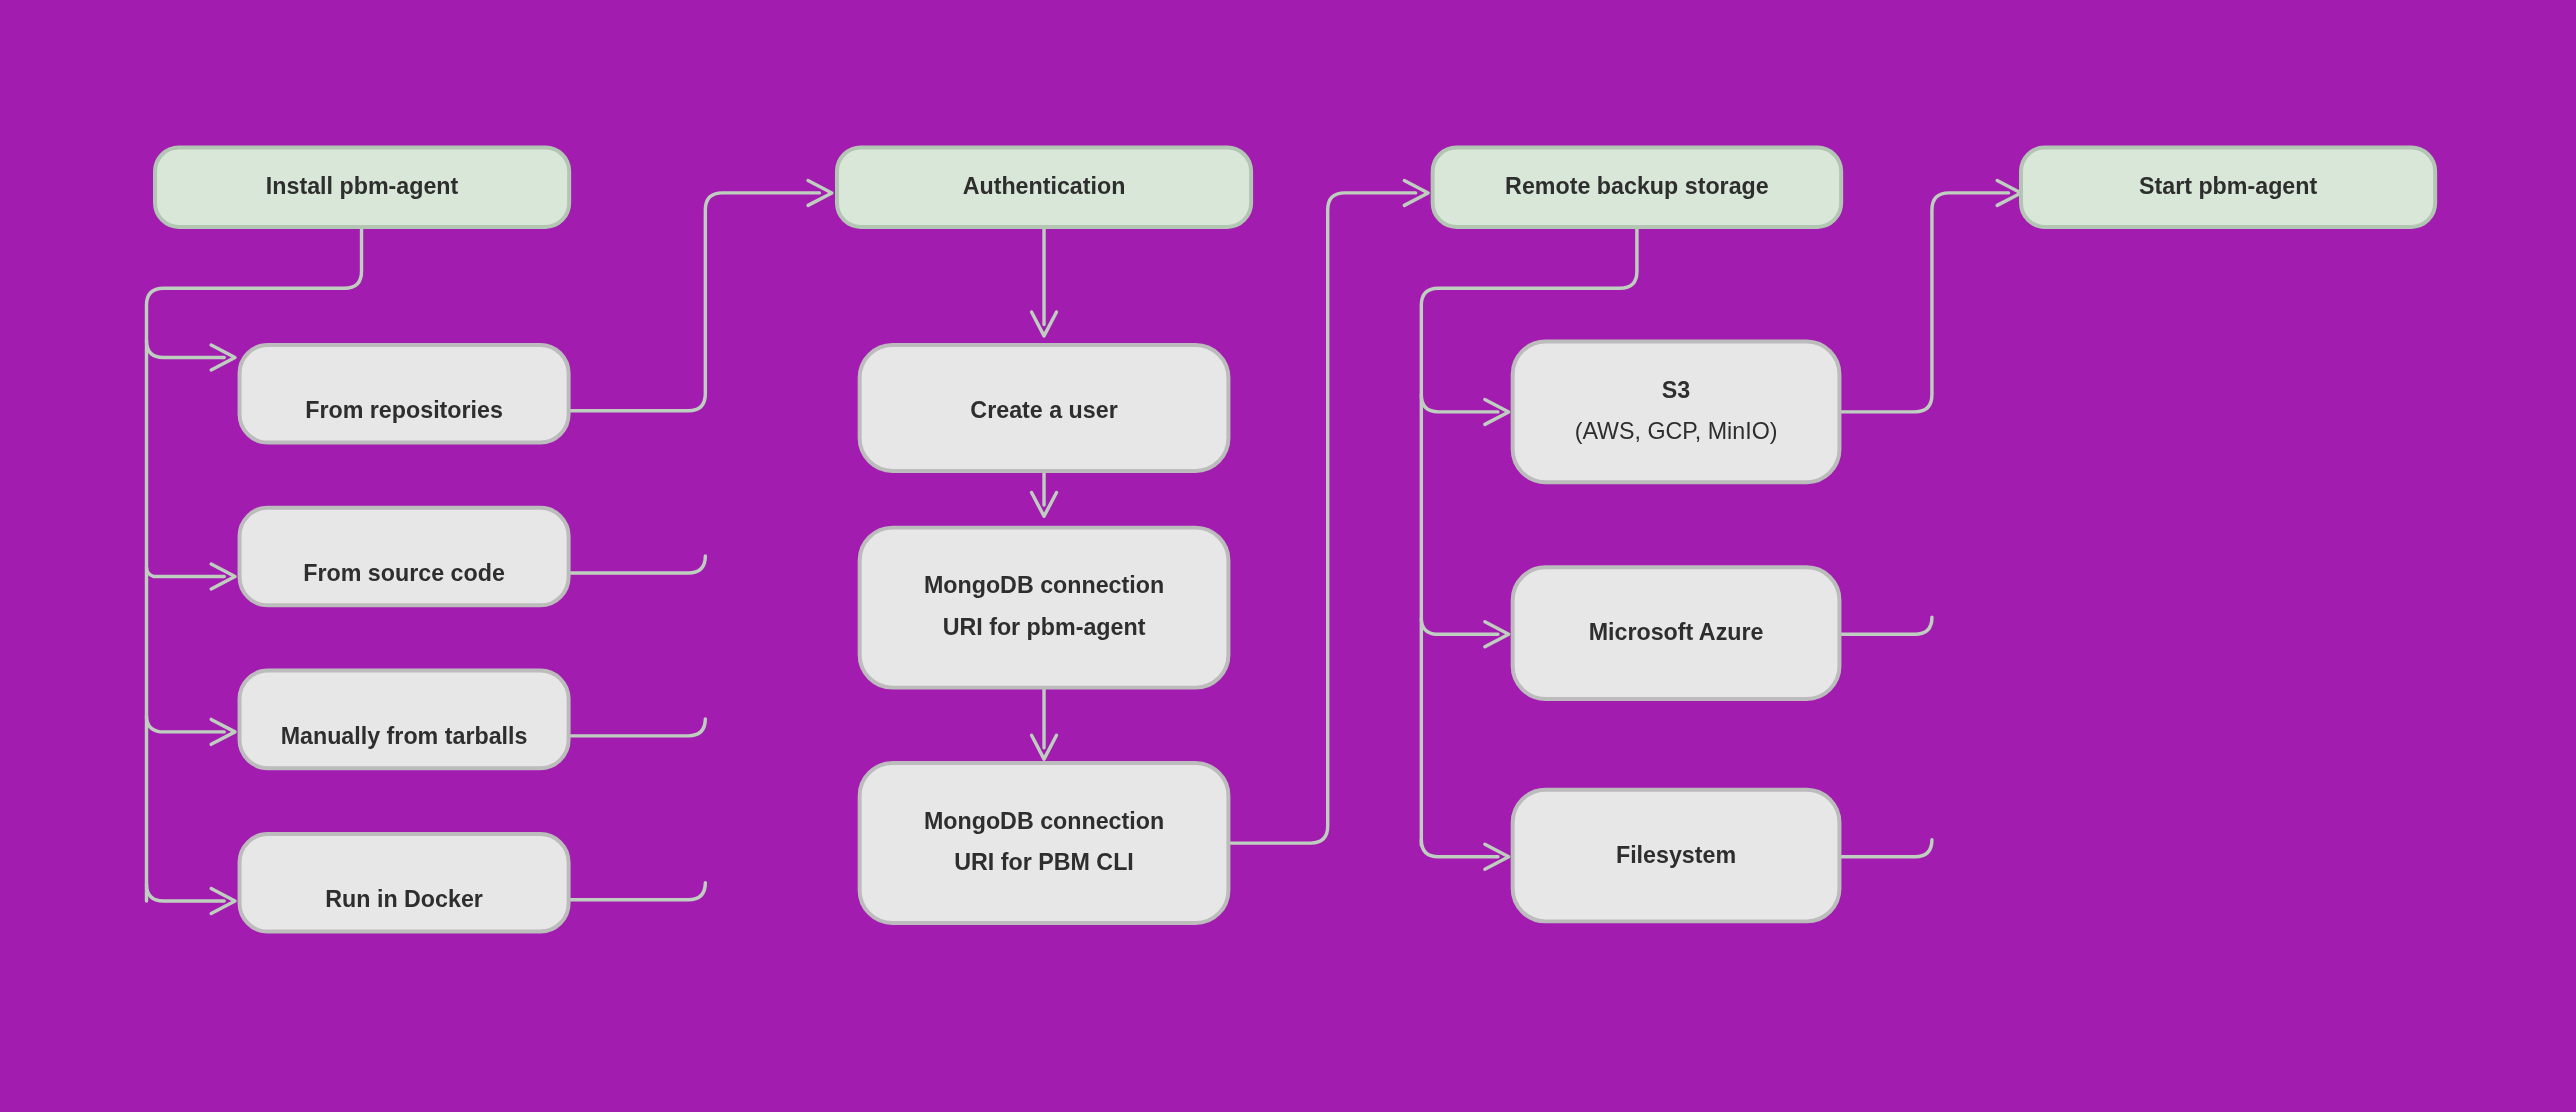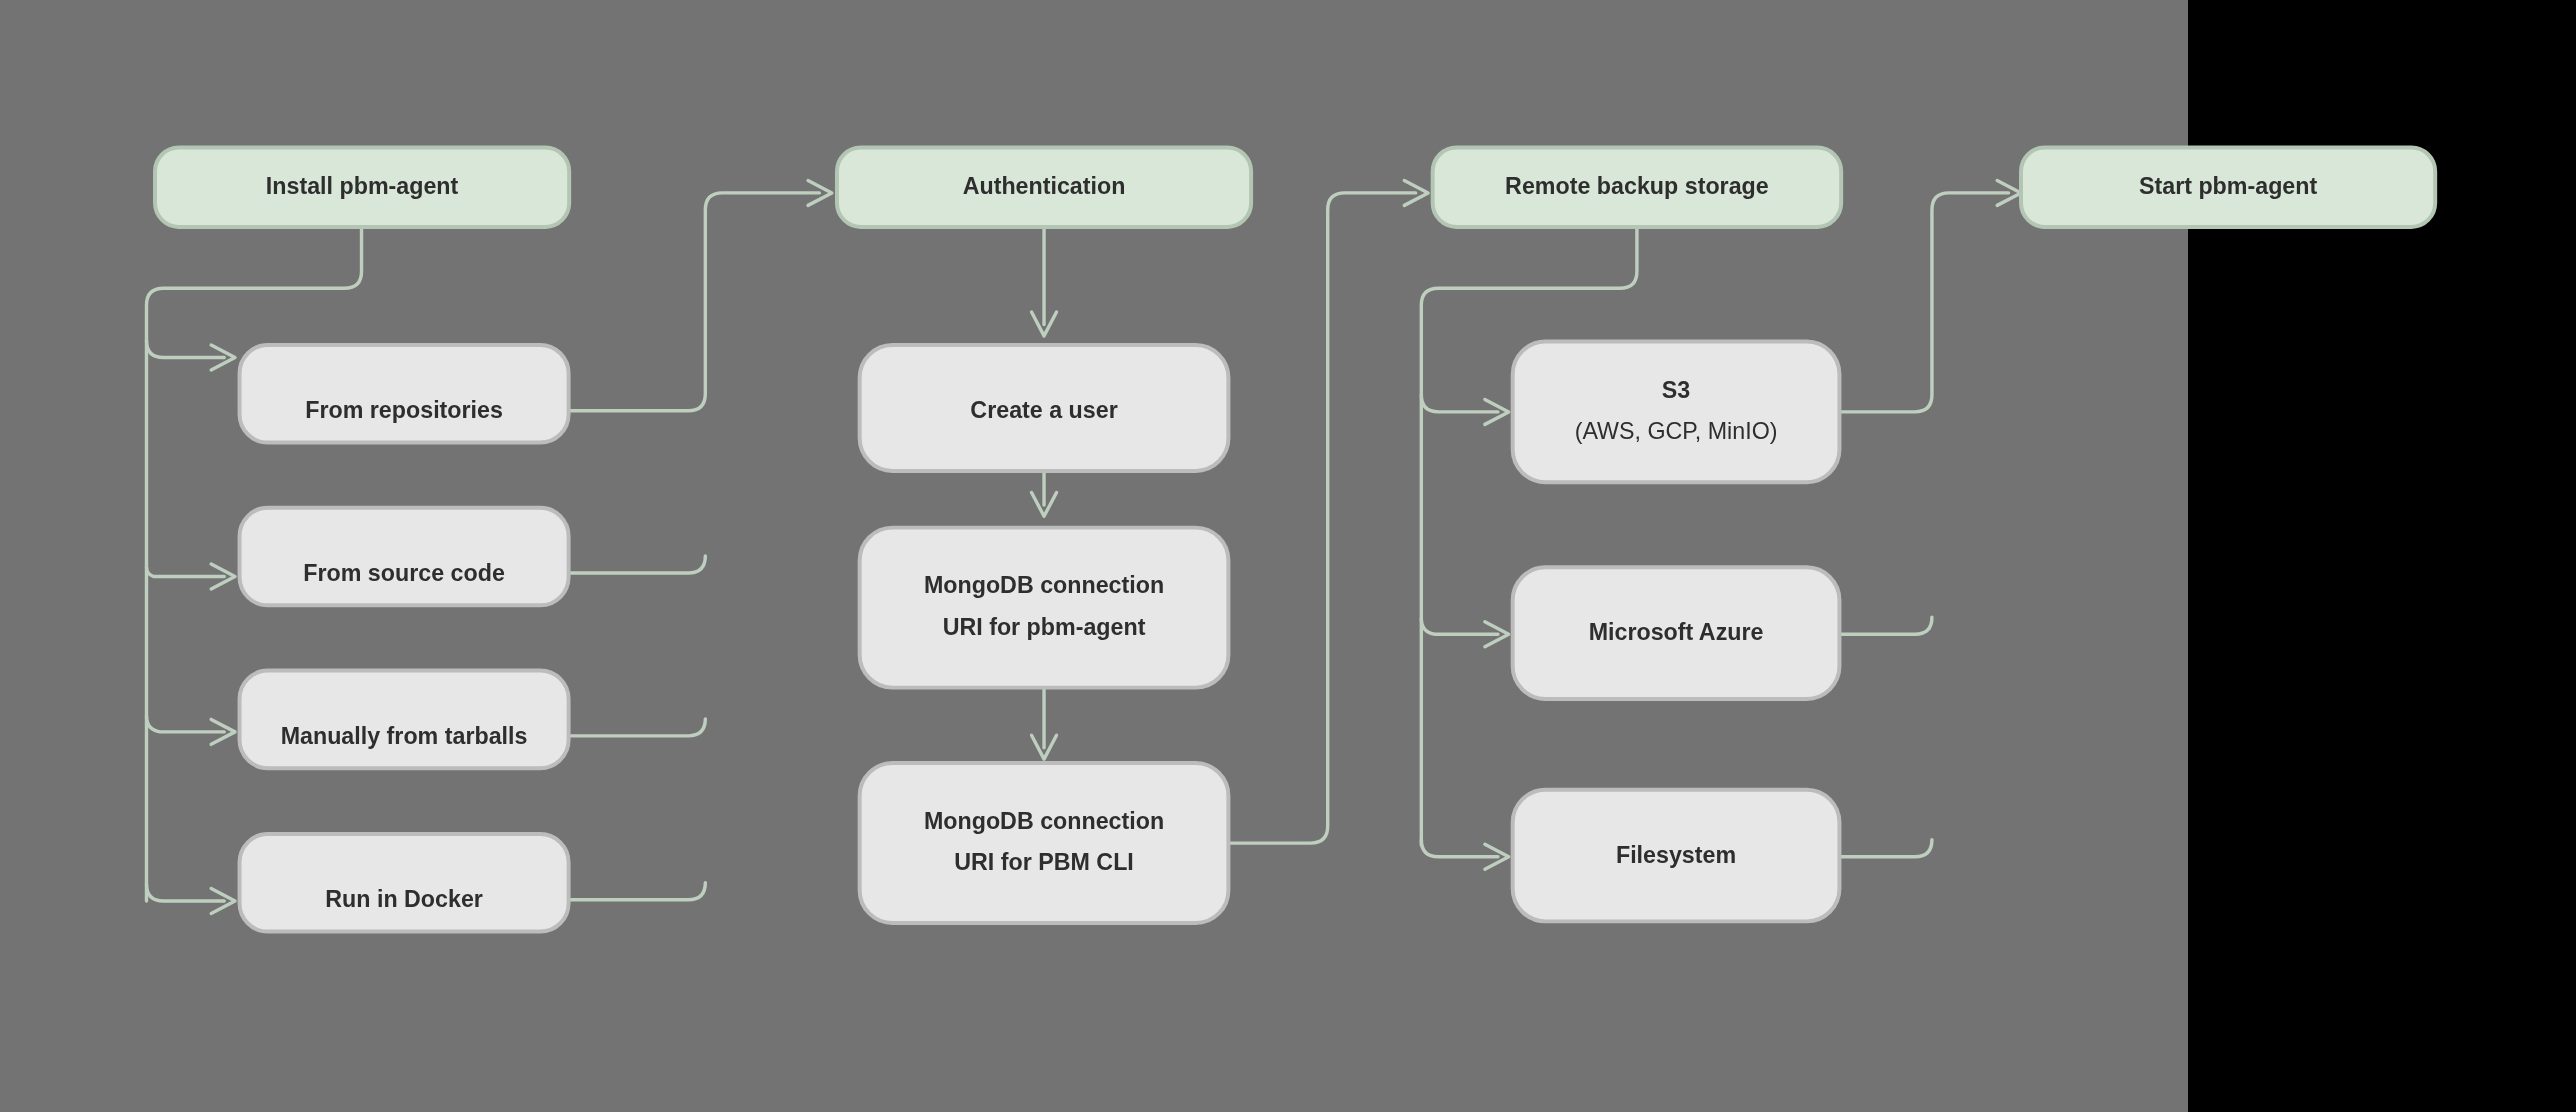--- a/index.html
+++ b/index.html
@@ -1,18 +1,18 @@
 <!DOCTYPE html>
 <html style="font-size:9px"><head>
 <meta charset="utf-8">
 <style>
   html,body{margin:0;padding:0;background:#000;}
   body{width:2576px;height:1112px;overflow:hidden;
        font-family:"Liberation Sans","DejaVu Sans",sans-serif;}
-  #stage{position:relative;width:2188px;height:1112px;background:#737373;}
+  #stage{position:relative;width:2576px;height:1112px;background:#a21caf;}
   svg#flow{position:absolute;left:0;top:0;width:2576px;height:1112px;display:block;}
   .node-rect{stroke-width:7;}
   .node-green{fill:#d9e7d9;stroke:#b3c6b3;}
   .node-grey{fill:#e7e7e8;stroke:#bcbcbc;}
   .edge{fill:none;stroke:#bfcfbf;stroke-width:6;stroke-linecap:round;stroke-linejoin:round;}
   .arrowhead{fill:none;stroke:#bfcfbf;stroke-width:6;stroke-linecap:round;stroke-linejoin:round;}
   .lbl{fill:#2e2e2e;font-family:"Liberation Sans","DejaVu Sans",sans-serif;
        text-anchor:middle;dominant-baseline:middle;}
   .lbl-b{font-weight:700;font-size:41px;}
   .lbl-r{font-weight:400;font-size:41px;}

